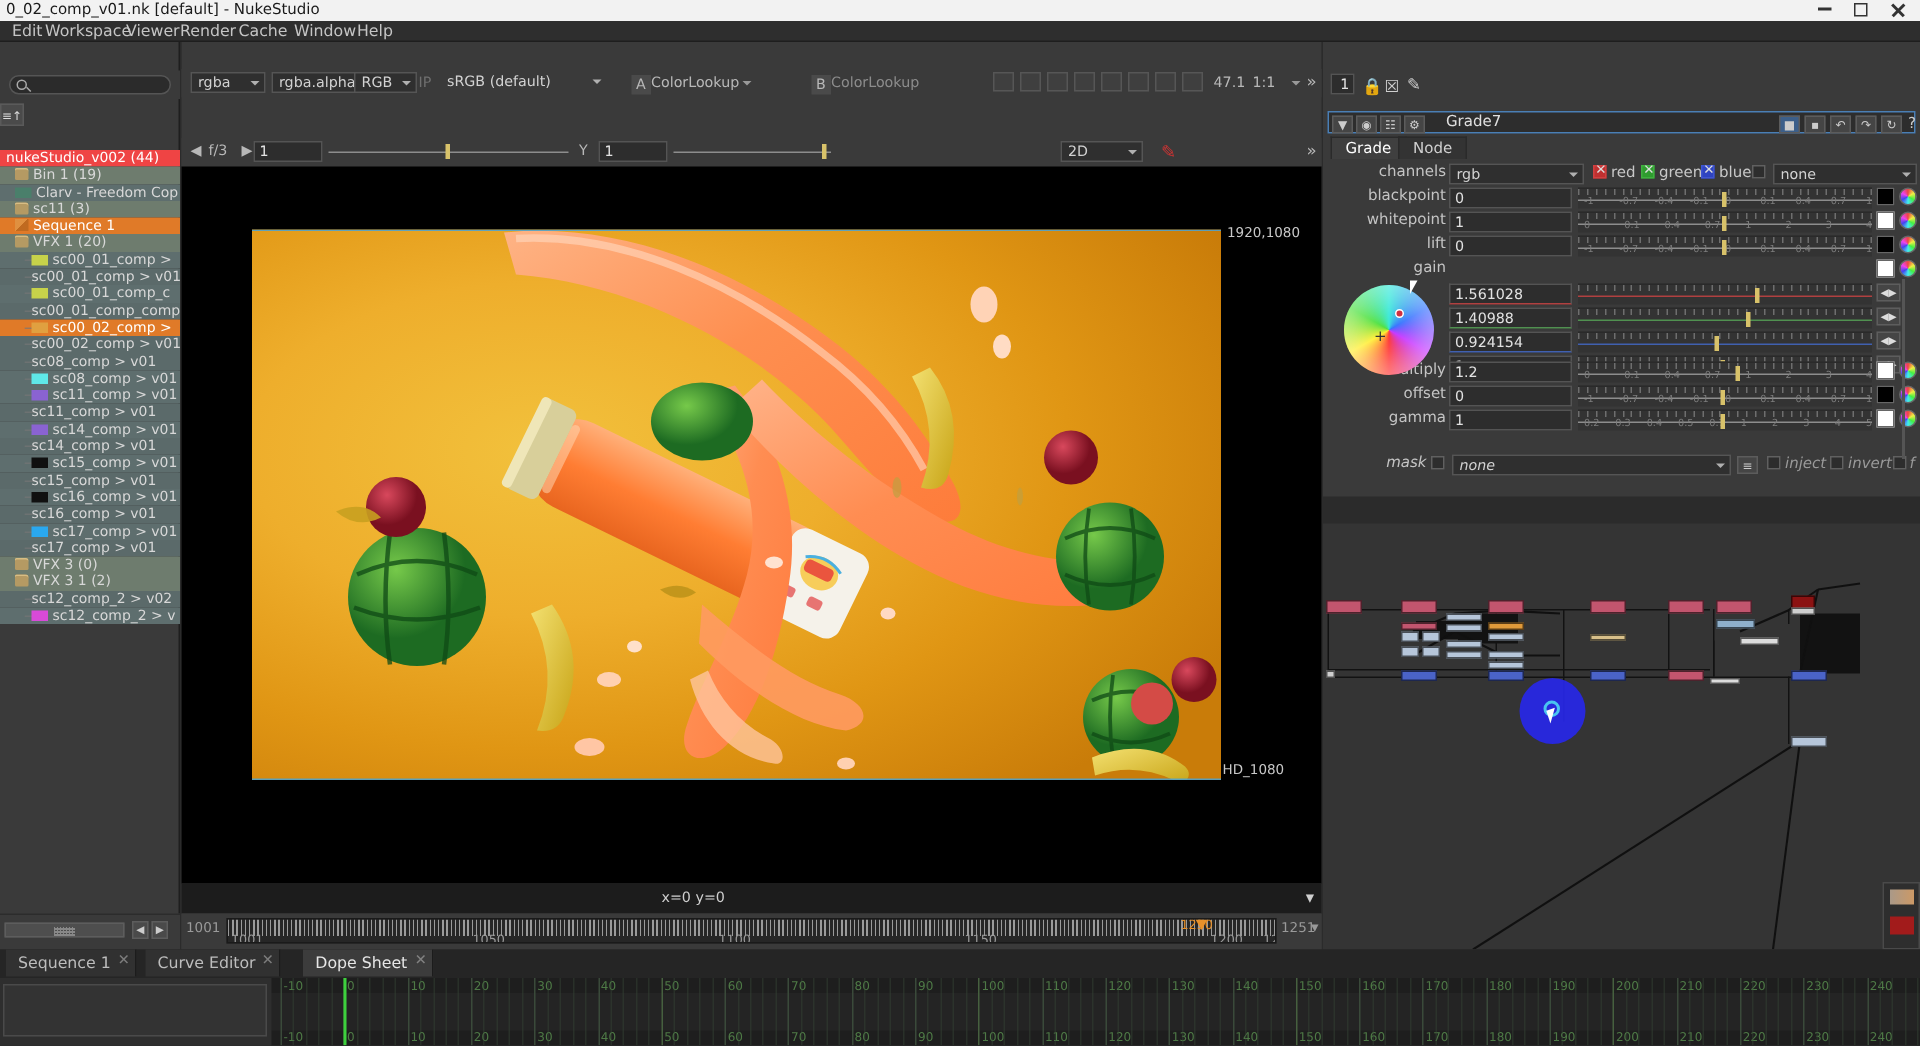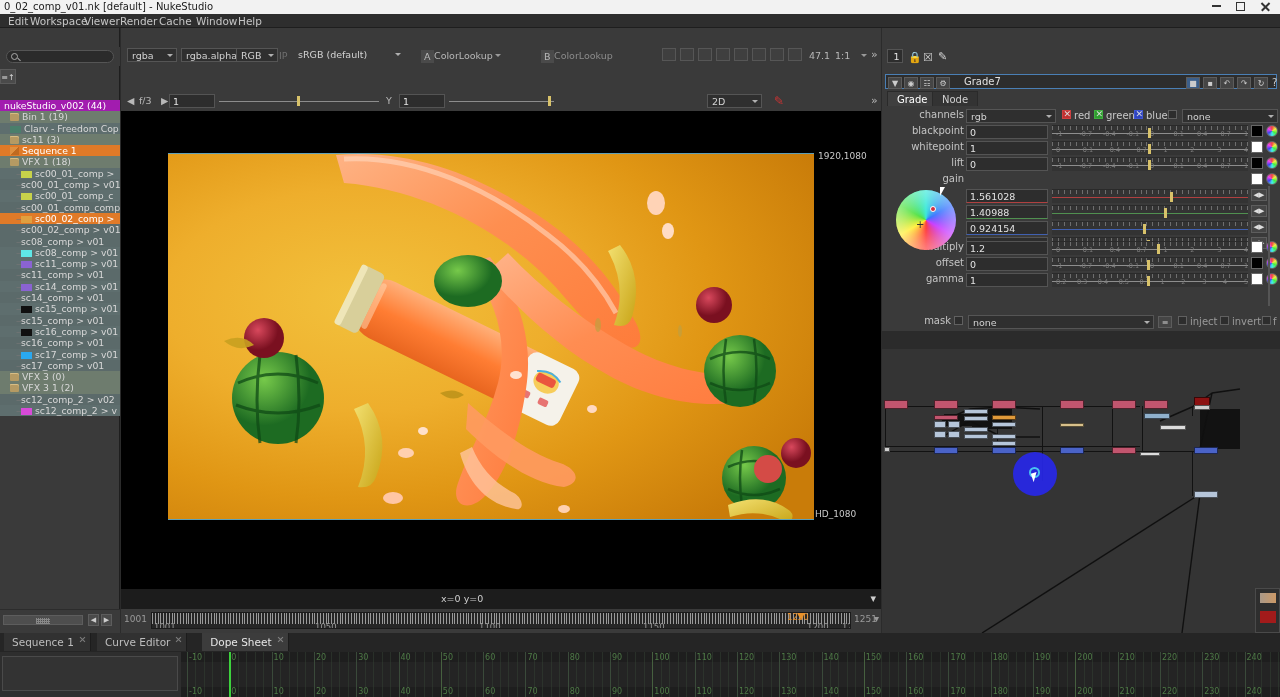--- a/index.html
+++ b/index.html
@@ -202,26 +202,26 @@
 </div>
 
 <div id="leftpanel">
   <div id="searchrow">
     <div id="searchbox">
       <span class="mag"></span>
     </div>
   </div>
   <div id="sortbtn">≡↑</div>
   <div id="bintree">
-      <div class="binrow" style="padding-left: 4px; background: #a21caf; color: rgb(255, 255, 255);"><span>nukeStudio_v002 (44)</span></div>
+      <div class="binrow" style="padding-left: 4px; background: #ef4444; color: rgb(255, 255, 255);"><span>nukeStudio_v002 (44)</span></div>
       <div class="binrow" style="padding-left: 10px; background: rgb(110, 124, 110);"><span class="folder"></span><span>Bin 1 (19)</span></div>
       <div class="binrow" style="padding-left: 10px; background: rgb(94, 110, 110);"><span class="thumb" style="background: rgb(74, 127, 107);"></span><span>Clarv - Freedom Cop</span></div>
       <div class="binrow" style="padding-left: 10px; background: rgb(110, 124, 110);"><span class="folder"></span><span>sc11 (3)</span></div>
       <div class="binrow" style="padding-left: 10px; background: rgb(224, 122, 40); color: rgb(255, 255, 255);"><span class="seqicon"></span><span>Sequence 1</span></div>
-      <div class="binrow" style="padding-left: 10px; background: rgb(110, 124, 110);"><span class="folder"></span><span>VFX 1 (18)</span></div>
+      <div class="binrow" style="padding-left: 10px; background: rgb(110, 124, 110);"><span class="folder"></span><span>VFX 1 (20)</span></div>
       <div class="binrow" style="padding-left: 16px; background: rgb(94, 110, 110);"><span class="dash">—</span><span class="thumb" style="background: rgb(199, 210, 74);"></span><span>sc00_01_comp &gt;</span></div>
       <div class="binrow" style="padding-left: 16px; background: rgb(91, 106, 106);"><span class="dash">—</span><span>sc00_01_comp &gt; v01</span></div>
       <div class="binrow" style="padding-left: 16px; background: rgb(94, 110, 110);"><span class="dash">—</span><span class="thumb" style="background: rgb(199, 210, 74);"></span><span>sc00_01_comp_c</span></div>
       <div class="binrow" style="padding-left: 16px; background: rgb(91, 106, 106);"><span class="dash">—</span><span>sc00_01_comp_comp</span></div>
       <div class="binrow" style="padding-left: 16px; background: rgb(224, 122, 40); color: rgb(255, 255, 255);"><span class="dash">—</span><span class="thumb" style="background: rgb(224, 160, 64);"></span><span>sc00_02_comp &gt;</span></div>
       <div class="binrow" style="padding-left: 16px; background: rgb(91, 106, 106);"><span class="dash">—</span><span>sc00_02_comp &gt; v01</span></div>
       <div class="binrow" style="padding-left: 16px; background: rgb(91, 106, 106);"><span class="dash">—</span><span>sc08_comp &gt; v01</span></div>
       <div class="binrow" style="padding-left: 16px; background: rgb(94, 110, 110);"><span class="dash">—</span><span class="thumb" style="background: rgb(95, 232, 232);"></span><span>sc08_comp &gt; v01</span></div>
       <div class="binrow" style="padding-left: 16px; background: rgb(94, 110, 110);"><span class="dash">—</span><span class="thumb" style="background: rgb(138, 99, 210);"></span><span>sc11_comp &gt; v01</span></div>
       <div class="binrow" style="padding-left: 16px; background: rgb(91, 106, 106);"><span class="dash">—</span><span>sc11_comp &gt; v01</span></div>
@@ -1028,21 +1028,21 @@
             <span class="num" style="left: 192px;">5</span>
             <div class="knob" style="left: 95.04px;"></div>
           </div>
           <div class="swatch" style="left: 369px; background: rgb(255, 255, 255);"></div>
           <div class="wheelbtn" style="left: 384px;"></div>
         </div>
       </div>
     <div id="colorwheelHost"></div>
 
 
-    <div class="prow" style="top:240px;">
+    <div class="prow" style="top:228px;font-style:italic;">
       <span class="plabel" style="right:329px;">mask</span>
       <span class="chk" style="left:72px;top:2px;"></span>
       <div class="combo" style="left:86px;top:1px;width:186px;">
         <span>none</span><span class="ar"></span>
       </div>
       <div class="nhbtn" style="position:absolute;left:276px;top:2px;">≡</div>
       <span class="chk" style="left:296px;top:2px;"></span>
       <span style="position:absolute;left:308px;top:2px;font-size:10px;color:#9a9a9a;">inject</span>
       <span class="chk" style="left:338px;top:2px;"></span>
       <span style="position:absolute;left:350px;top:2px;font-size:10px;color:#9a9a9a;">invert</span>

